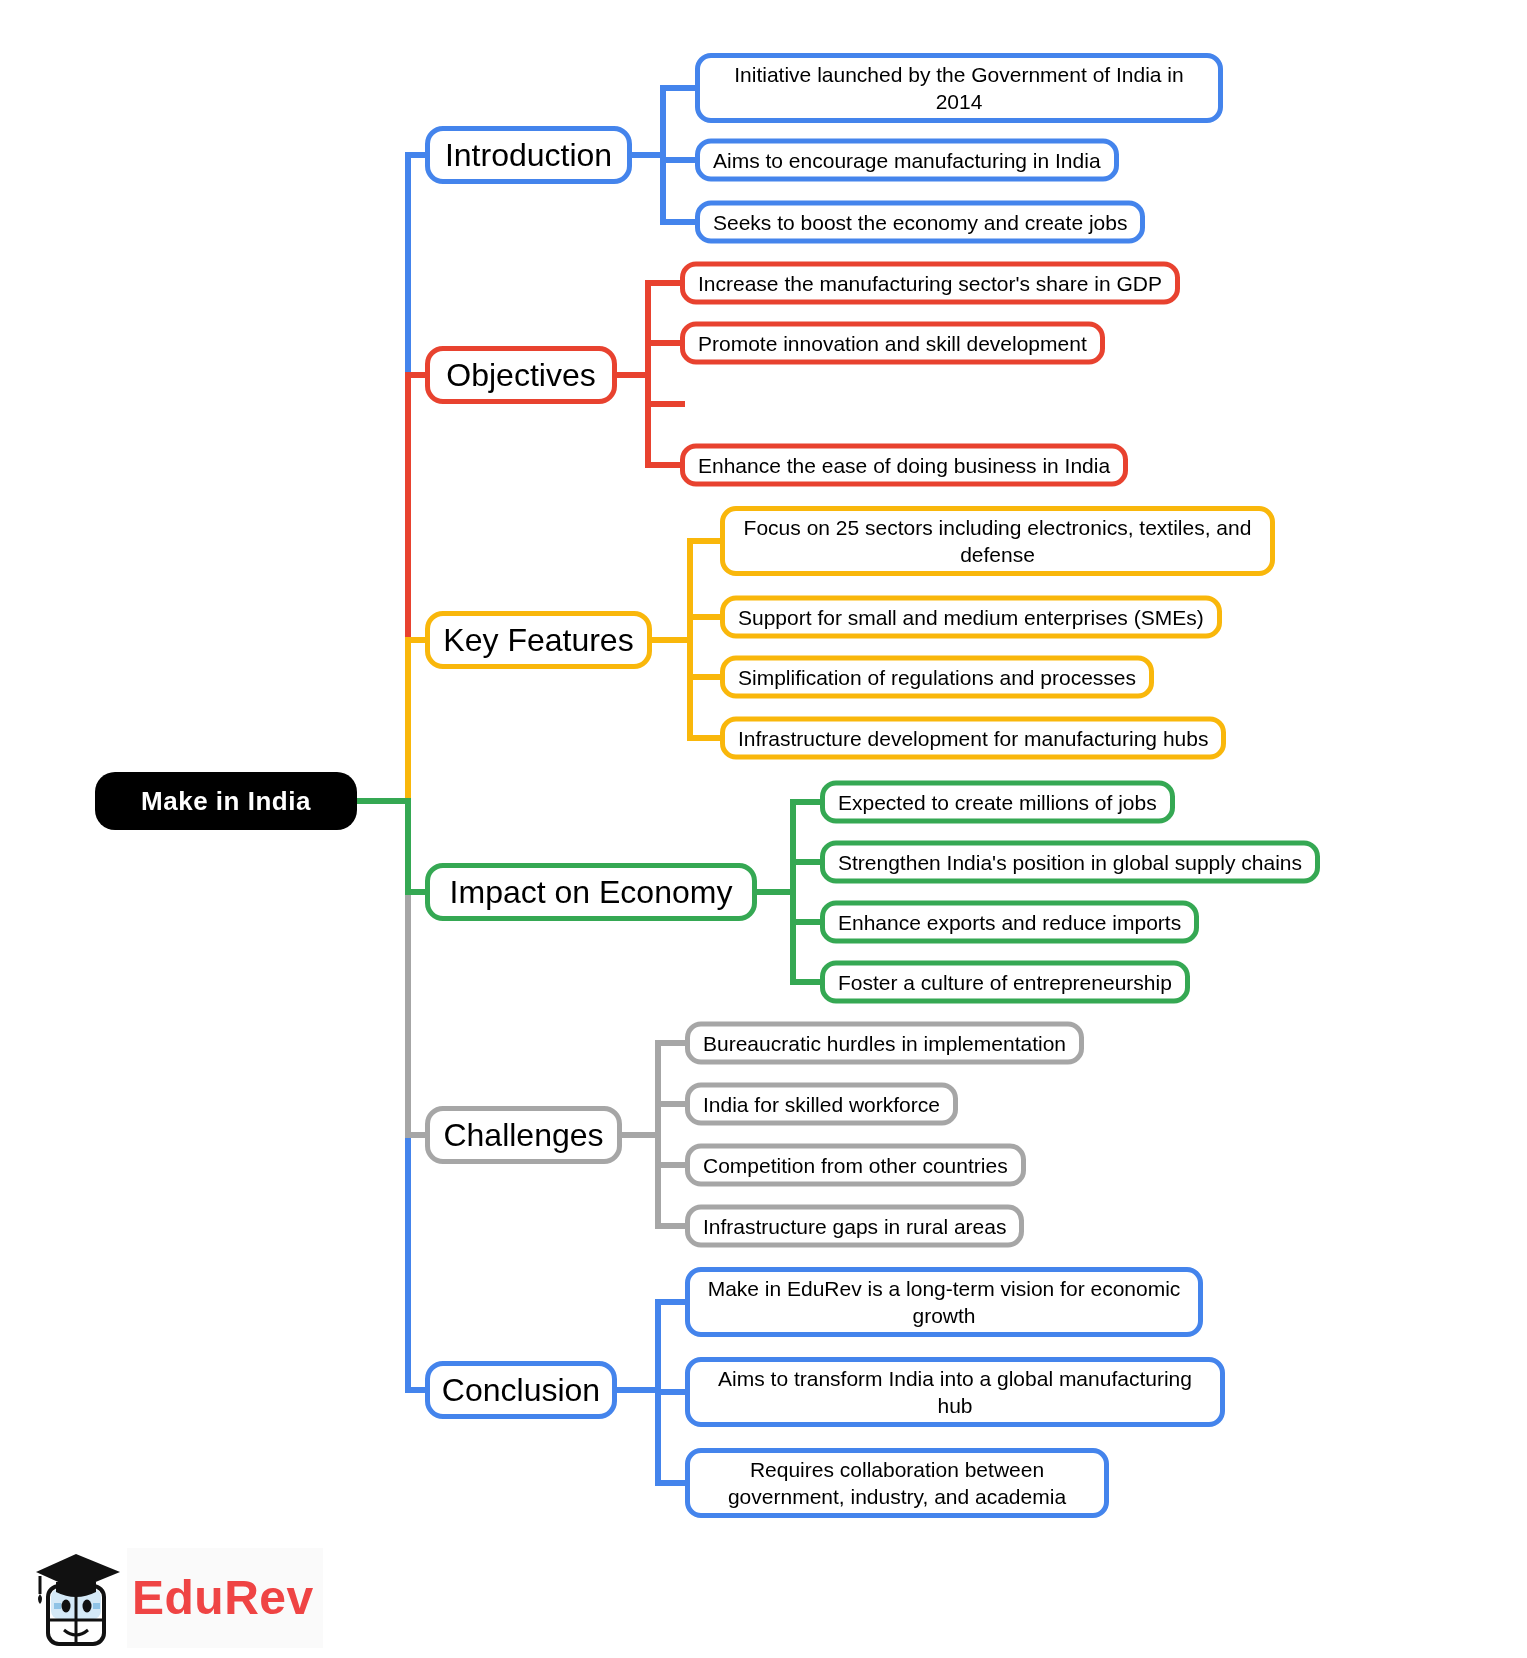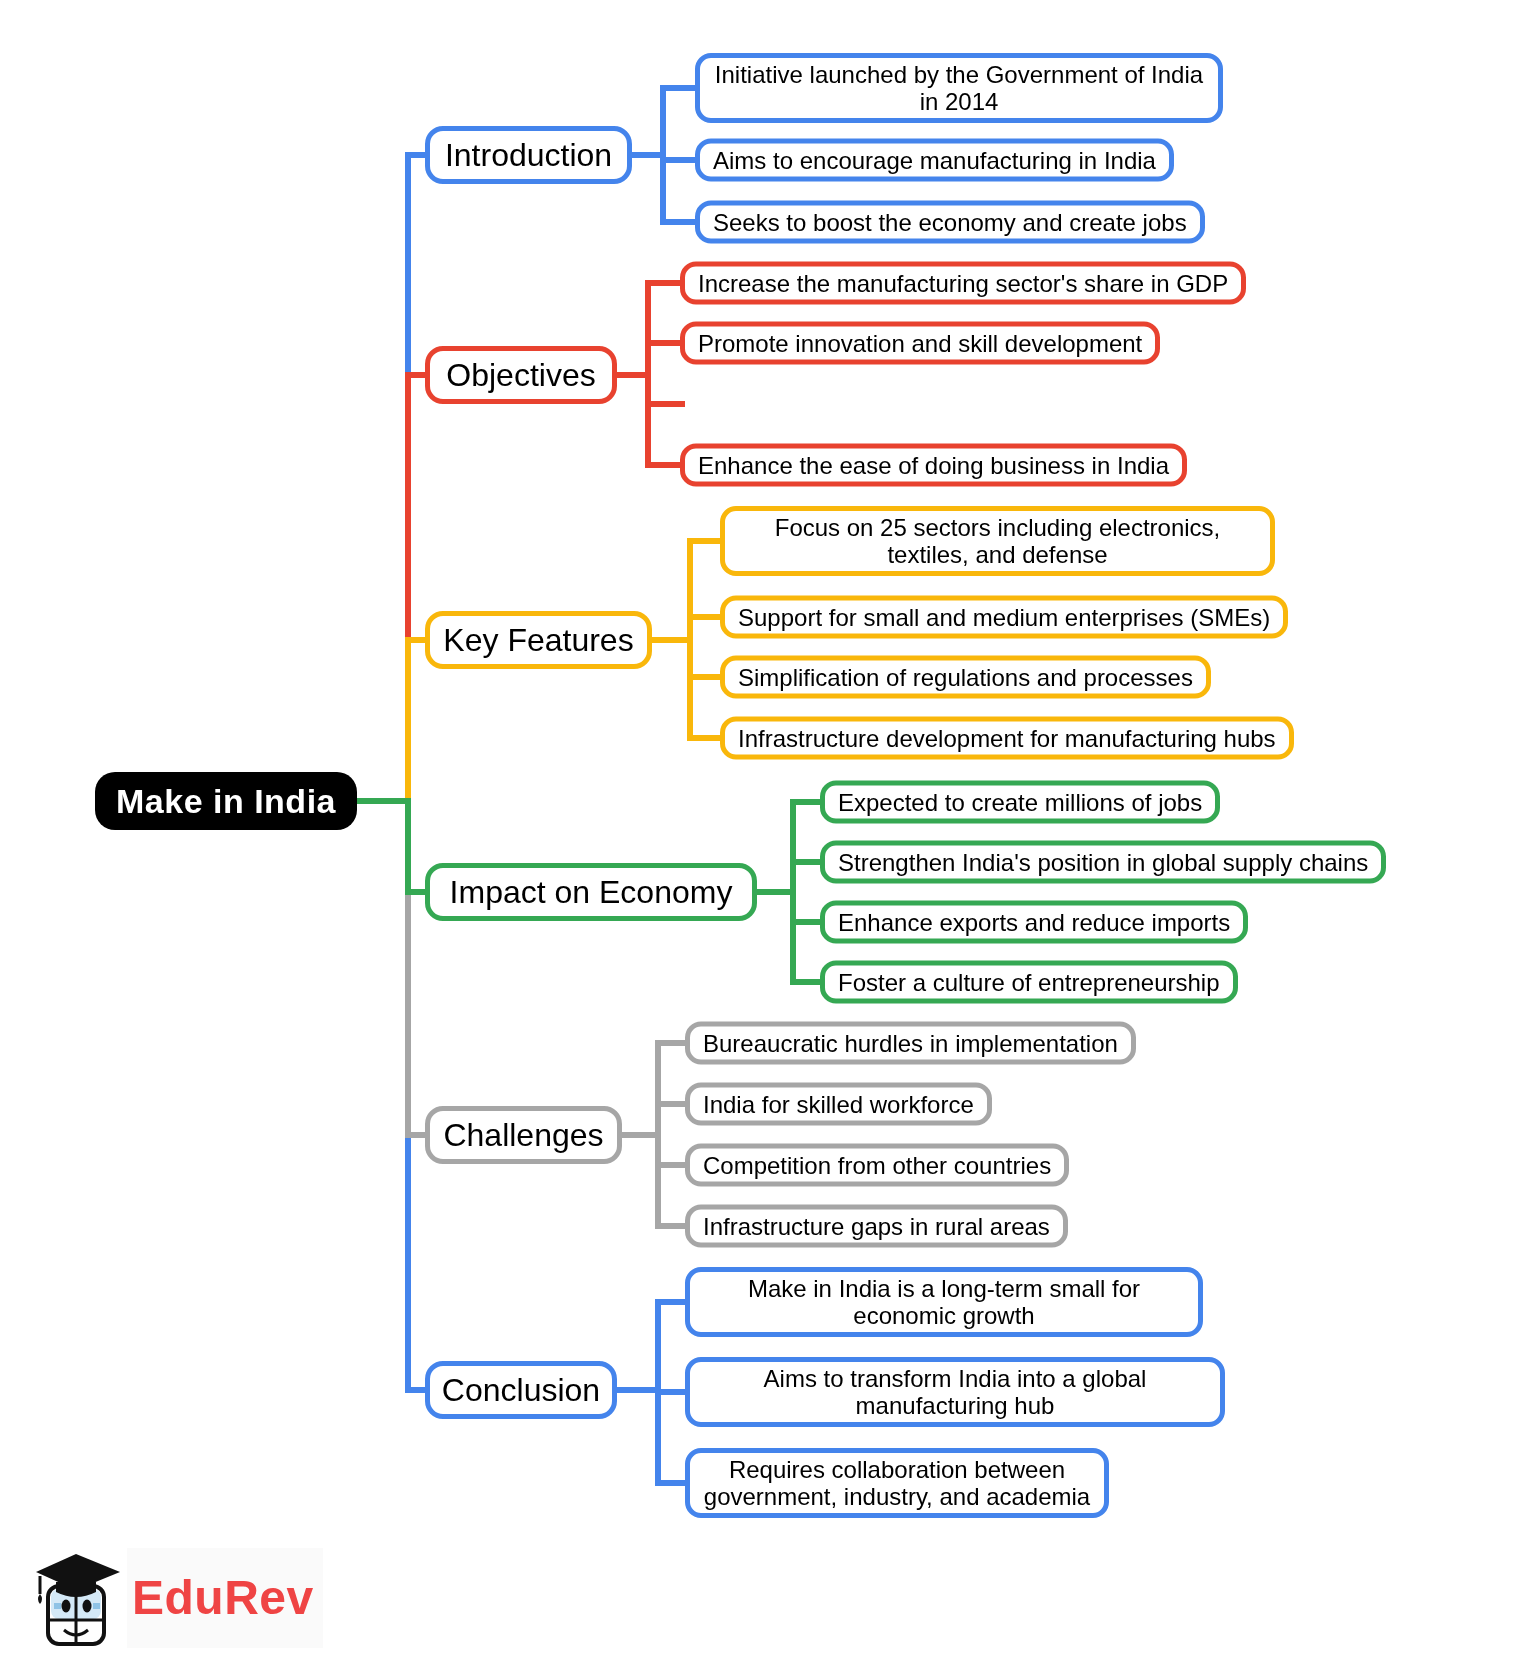--- a/index.html
+++ b/index.html
@@ -6,29 +6,29 @@
   .canvas{
     position:relative;width:1527px;height:1658px;background:#ffffff;overflow:hidden;
     font-family:"Liberation Sans","DejaVu Sans",sans-serif;color:#000;
   }
   .line{position:absolute;}
   .v{width:6px;}
   .h{height:6px;}
   .node{
     position:absolute;background:#fff;border:5px solid #000;border-radius:16px;
     display:flex;align-items:center;justify-content:center;text-align:center;
-    font-size:24px;line-height:27px;padding:3px 13px;box-sizing:border-box;
+    font-size:21px;line-height:27px;padding:3px 13px;box-sizing:border-box;
     transform:translateY(-50%);
   }
   .auto{white-space:nowrap;}
   .branch{
     font-size:32px;line-height:44px;padding:2px 10px;border-radius:18px;border-width:5px;
   }
   .root{
-    border:none;border-radius:20px;font-weight:bold;font-size:34px;line-height:44px;
+    border:none;border-radius:20px;font-weight:bold;font-size:26px;line-height:44px;
     padding:7px 20px;letter-spacing:0.5px;
   }
   .logo-text{
     position:absolute;font-size:48px;line-height:52px;font-weight:bold;color:#ef4444;
     letter-spacing:0.5px;
   }
   .logo-bg{position:absolute;background:#fafafa;}
 </style>
 </head>
 <body>
@@ -118,21 +118,21 @@
   <div class="node auto" style="left: 820px; top: 802px; border-color: rgb(53, 168, 83);">Expected to create millions of jobs</div>
   <div class="node auto" style="left: 820px; top: 862px; border-color: rgb(53, 168, 83);">Strengthen India's position in global supply chains</div>
   <div class="node auto" style="left: 820px; top: 922px; border-color: rgb(53, 168, 83);">Enhance exports and reduce imports</div>
   <div class="node auto" style="left: 820px; top: 982px; border-color: rgb(53, 168, 83);">Foster a culture of entrepreneurship</div>
 
   <div class="node auto" style="left: 685px; top: 1043px; border-color: rgb(166, 166, 166);">Bureaucratic hurdles in implementation</div>
   <div class="node auto" style="left: 685px; top: 1104px; border-color: rgb(166, 166, 166);">India for skilled workforce</div>
   <div class="node auto" style="left: 685px; top: 1165px; border-color: rgb(166, 166, 166);">Competition from other countries</div>
   <div class="node auto" style="left: 685px; top: 1226px; border-color: rgb(166, 166, 166);">Infrastructure gaps in rural areas</div>
 
-  <div class="node" style="left: 685px; top: 1302px; width: 518px; border-color: rgb(68, 132, 236);">Make in India is a long-term small for economic growth</div>
+  <div class="node" style="left: 685px; top: 1302px; width: 518px; border-color: rgb(68, 132, 236);">Make in EduRev is a long-term vision for economic growth</div>
   <div class="node" style="left: 685px; top: 1392px; width: 540px; border-color: rgb(68, 132, 236);">Aims to transform India into a global manufacturing hub</div>
   <div class="node" style="left: 685px; top: 1483px; width: 424px; border-color: rgb(68, 132, 236);">Requires collaboration between government, industry, and academia</div>
 
   <div class="logo-bg" style="left:127px;top:1548px;width:196px;height:100px;"></div>
   <div style="position:absolute;left:30px;top:1552px;">
     <svg width="92" height="100" viewBox="0 0 92 100">
 
       <path d="M10 24 L10 42" stroke="#111" stroke-width="3" fill="none"></path>
       <path d="M10 42 q-4 5 0 10 q4 -5 0 -10 z" fill="#111"></path>
 

